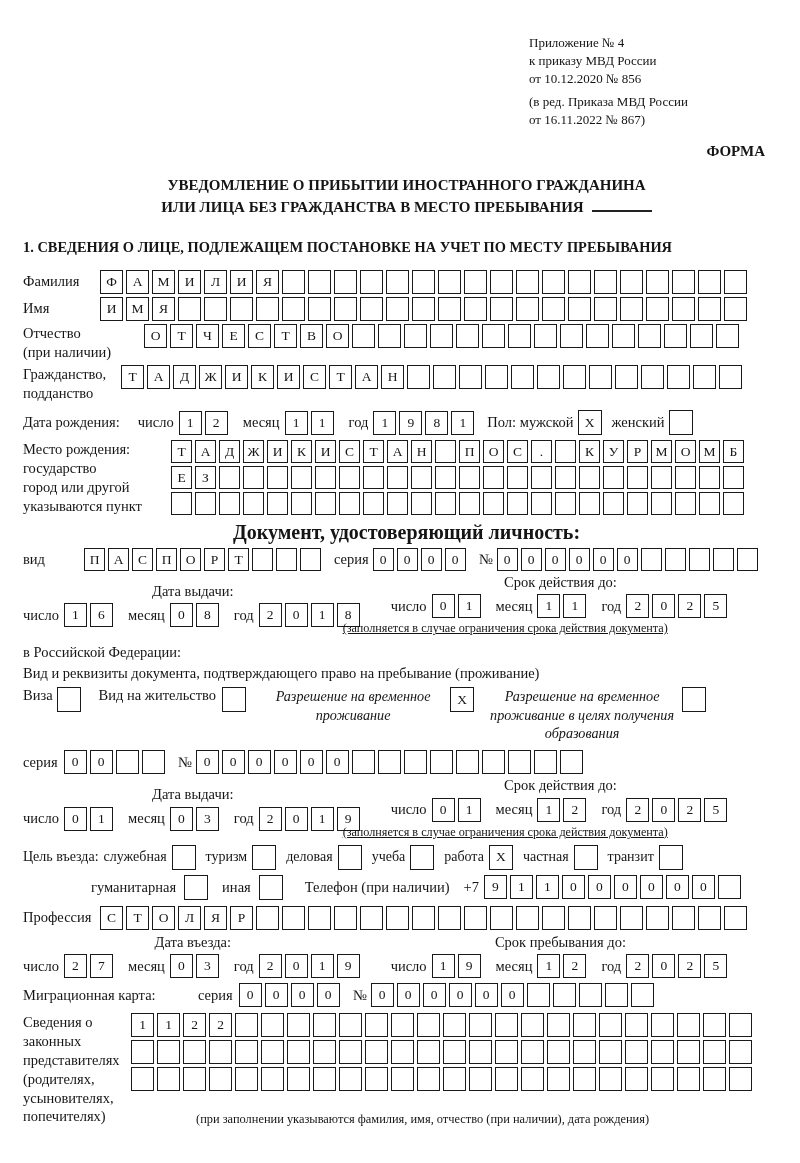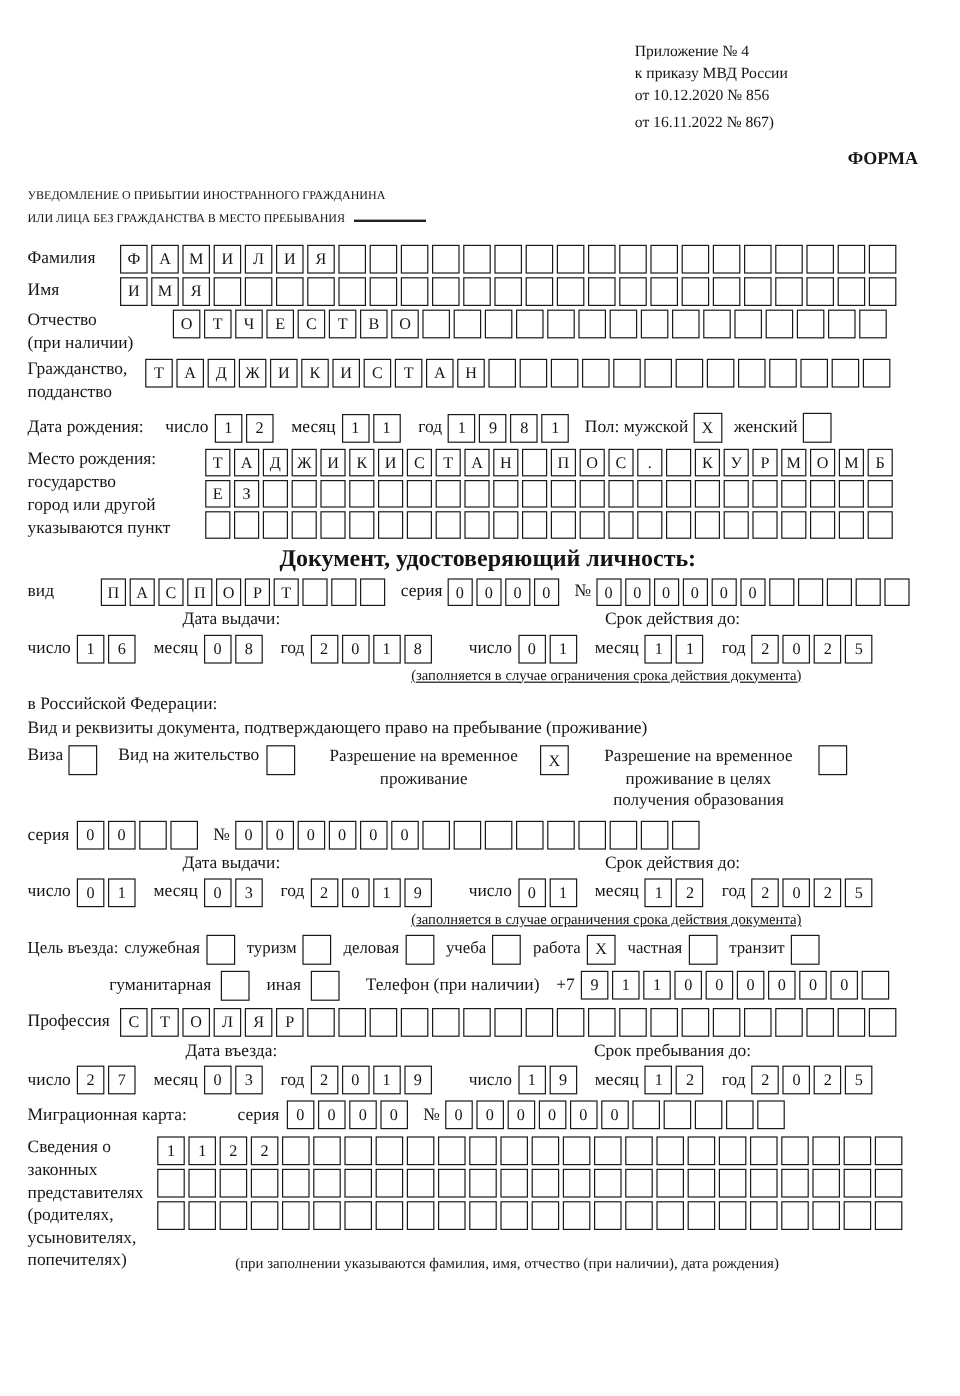--- a/index.html
+++ b/index.html
@@ -2,65 +2,67 @@
 <html lang="ru"><head>
 <meta charset="utf-8">
 <style>
   html,body{margin:0;padding:0;background:#fff;}
   body{width:800px;height:1163px;overflow:hidden;color:#151515;
        font-family:"Liberation Serif","DejaVu Serif",serif;}
   .page{box-sizing:border-box;width:800px;height:976px;padding:34px 10px 0 23px;}
   .appendix{margin-left:506px;font-size:13px;line-height:1.38;}
   .appendix .gap{height:5px;}
   .forma{text-align:right;margin:14px 25px 0 0;font-weight:bold;font-size:15px;}
-  .title{text-align:left;font-weight:normal;font-size:10px;line-height:1.5;margin-top:14px;}
+  .title{text-align:center;font-weight:bold;font-size:15px;line-height:1.5;margin-top:14px;}
   .title-underline{display:inline-block;width:60px;border-bottom:2px solid #222;height:12px;margin-left:8px;}
   .sect{font-weight:bold;font-size:14.4px;margin-top:20px;white-space:nowrap;}
   .frow{display:flex;align-items:center;white-space:nowrap;font-size:14.5px;}
   .frow-top{display:flex;align-items:flex-start;white-space:nowrap;font-size:14.5px;}
   .cells{display:inline-flex;flex-wrap:nowrap;}
   .cell{box-sizing:border-box;width:23px;height:24px;border:1.8px solid #1a1a1a;margin-right:3px;
         display:inline-flex;align-items:center;justify-content:center;font-size:13.5px;background:#fff;flex:0 0 auto;}
   .cells--sm .cell{width:21px;height:23px;margin-right:3px;}
   .cb{width:24px;height:25px;margin:0;}
   .lbl{margin-right:6px;}
   .w71{display:inline-block;width:71px;flex:0 0 71px;}
   .lblblock{line-height:1.3;flex:0 0 auto;}
   .stack>.cells{margin-bottom:3px;}
   .ctr{text-align:center;font-weight:bold;font-size:20px;margin-top:3px;}
   .dlbl{margin:0 5px 0 12px;}
   .dlbl:first-child{margin-left:0;}
-  .dates{display:flex;align-items:flex-start;column-gap:28px;margin-top:3px;}
+  .dates{display:flex;align-items:center;column-gap:28px;margin-top:3px;}
   .dgroup{display:flex;flex-direction:column;}
   .dhead{text-align:center;font-size:14.5px;line-height:1.2;margin-bottom:3px;}
   .dnote{font-size:12.2px;margin:3px 0 0 -48px;white-space:nowrap;text-decoration:underline;}
-  .permit-txt{text-align:center;font-size:14.2px;line-height:1.3;white-space:normal;}
+  .permit-txt{text-align:center;font-size:14.2px;line-height:1.3;white-space:normal;font-style:italic;}
   .small-note{font-size:12.4px;}
   .px{margin:0 4px 0 10px;}
 </style>
 </head>
 <body>
 
 <div class="page">
 
   <div class="appendix">
     <div>Приложение № 4</div>
     <div>к приказу МВД России</div>
     <div>от 10.12.2020 № 856</div>
     <div class="gap"></div>
+    <div>(в ред. Приказа МВД России</div>
     <div>от 16.11.2022 № 867)</div>
   </div>
 
   <div class="forma">ФОРМА</div>
 
   <div class="title">
     <div>УВЕДОМЛЕНИЕ О ПРИБЫТИИ ИНОСТРАННОГО ГРАЖДАНИНА</div>
     <div><span>ИЛИ ЛИЦА БЕЗ ГРАЖДАНСТВА В МЕСТО ПРЕБЫВАНИЯ</span><span class="title-underline"></span></div>
   </div>
 
+  <div class="sect">1. СВЕДЕНИЯ О ЛИЦЕ, ПОДЛЕЖАЩЕМ ПОСТАНОВКЕ НА УЧЕТ ПО МЕСТУ ПРЕБЫВАНИЯ</div>
 
   <div class="frow" style="margin-top:14px">
     <span class="lbl w71">Фамилия</span>
     <span class="cells">
         <span class="cell">Ф</span>
         <span class="cell">А</span>
         <span class="cell">М</span>
         <span class="cell">И</span>
         <span class="cell">Л</span>
         <span class="cell">И</span>

